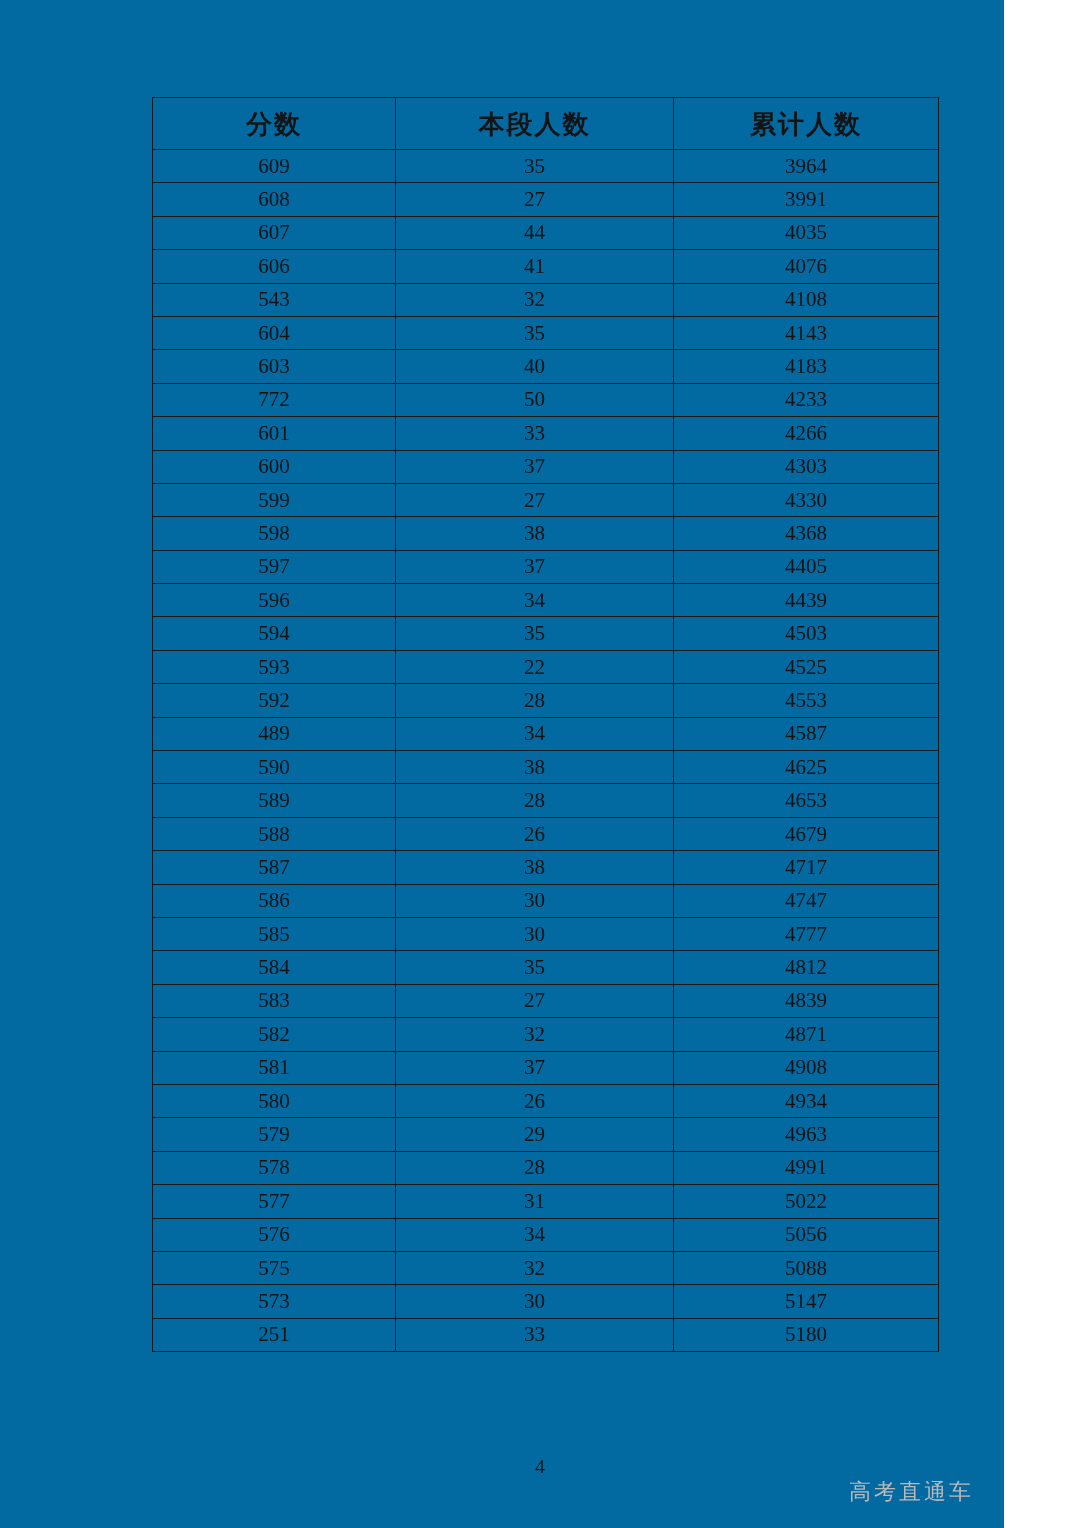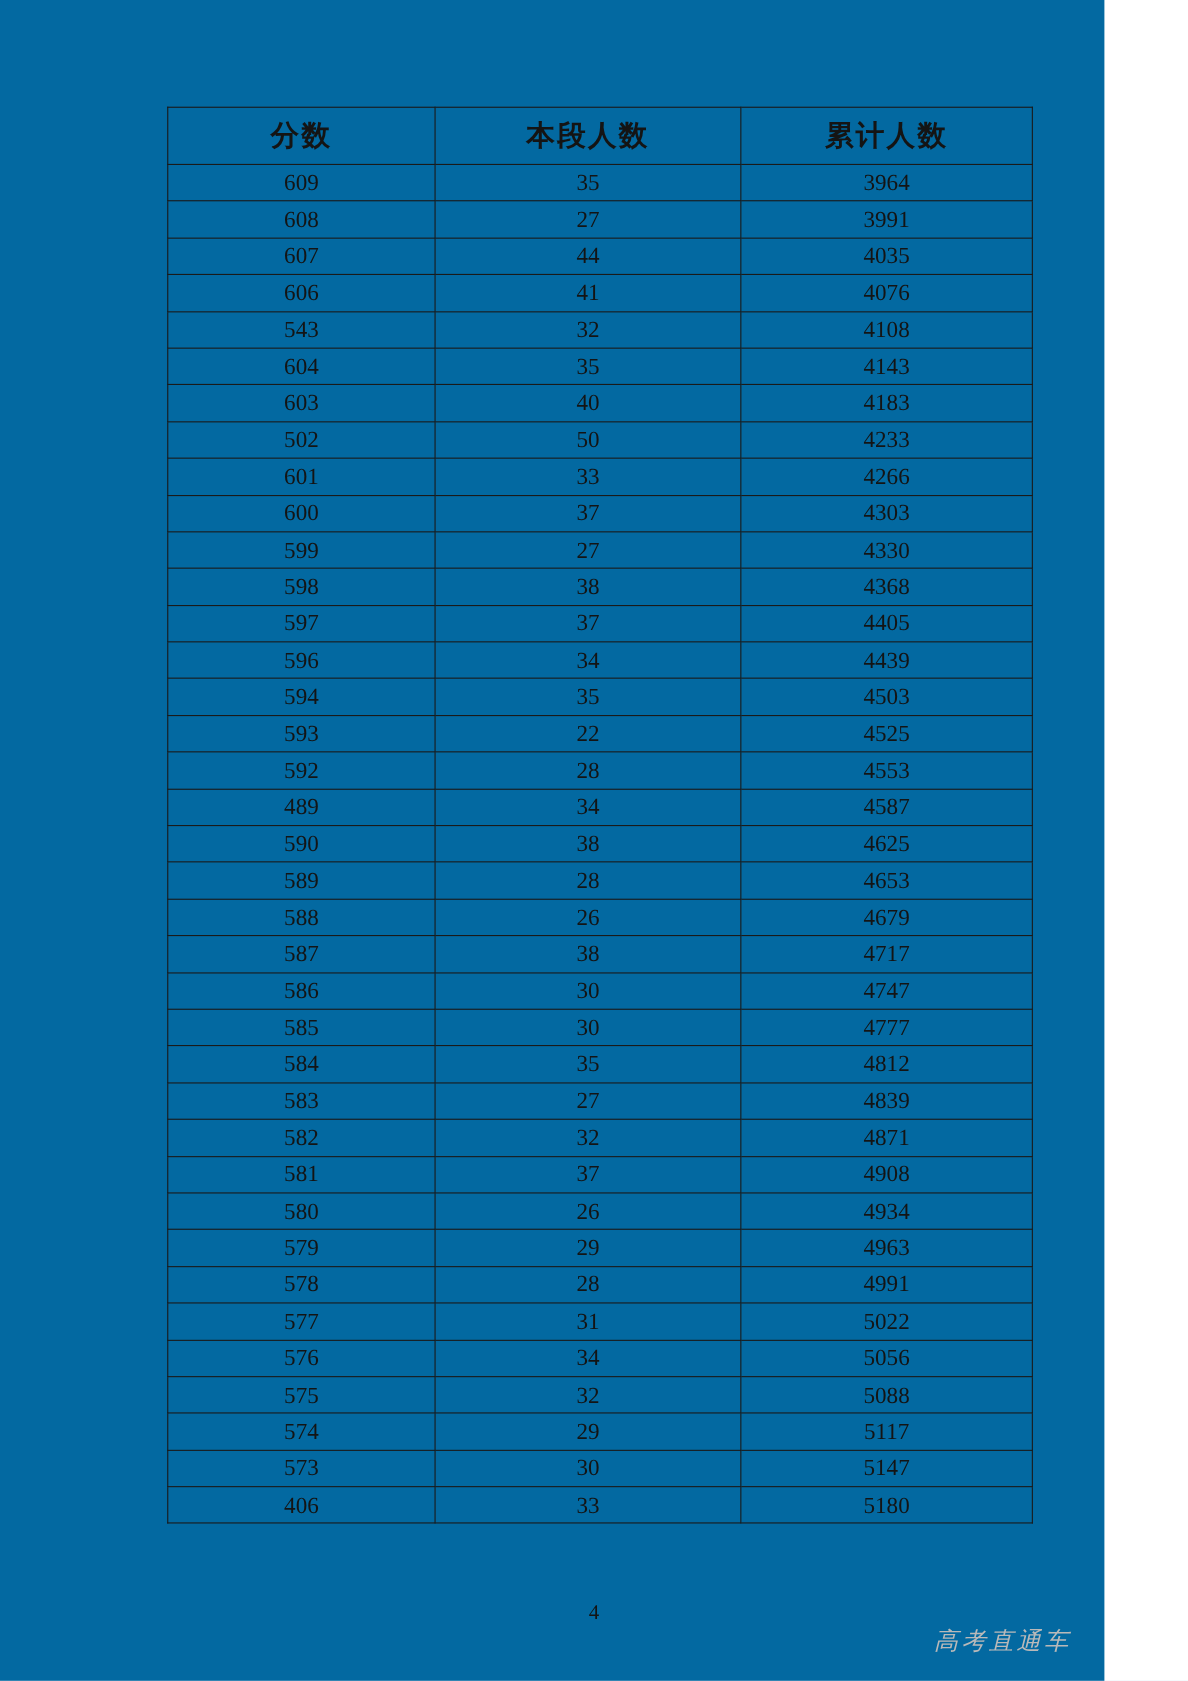--- a/index.html
+++ b/index.html
@@ -79,21 +79,20 @@
   #watermark {
     position: absolute;
     right: 30px;
     top: 1477px;
     font-size: 22px;
     letter-spacing: 3px;
     color: #b9b9b9;
     font-family: "DejaVu Sans", "Liberation Sans", sans-serif;
     white-space: nowrap;
     user-select: none;
-    font-style: italic;
   }
 </style>
 </head>
 <body>
 
 <div id="page">
 
   <table id="score-table">
     <colgroup>
       <col class="c-score">
@@ -137,21 +136,21 @@
           <td>604</td>
           <td>35</td>
           <td>4143</td>
         </tr>
         <tr>
           <td>603</td>
           <td>40</td>
           <td>4183</td>
         </tr>
         <tr>
-          <td>502</td>
+          <td>772</td>
           <td>50</td>
           <td>4233</td>
         </tr>
         <tr>
           <td>601</td>
           <td>33</td>
           <td>4266</td>
         </tr>
         <tr>
           <td>600</td>
@@ -272,31 +271,26 @@
           <td>576</td>
           <td>34</td>
           <td>5056</td>
         </tr>
         <tr>
           <td>575</td>
           <td>32</td>
           <td>5088</td>
         </tr>
         <tr>
-          <td>574</td>
-          <td>29</td>
-          <td>5117</td>
-        </tr>
-        <tr>
           <td>573</td>
           <td>30</td>
           <td>5147</td>
         </tr>
         <tr>
-          <td>406</td>
+          <td>251</td>
           <td>33</td>
           <td>5180</td>
         </tr>
       </tbody>
   </table>
 
   <div id="page-number">4</div>
 
   <div id="watermark">高考直通车</div>
 

